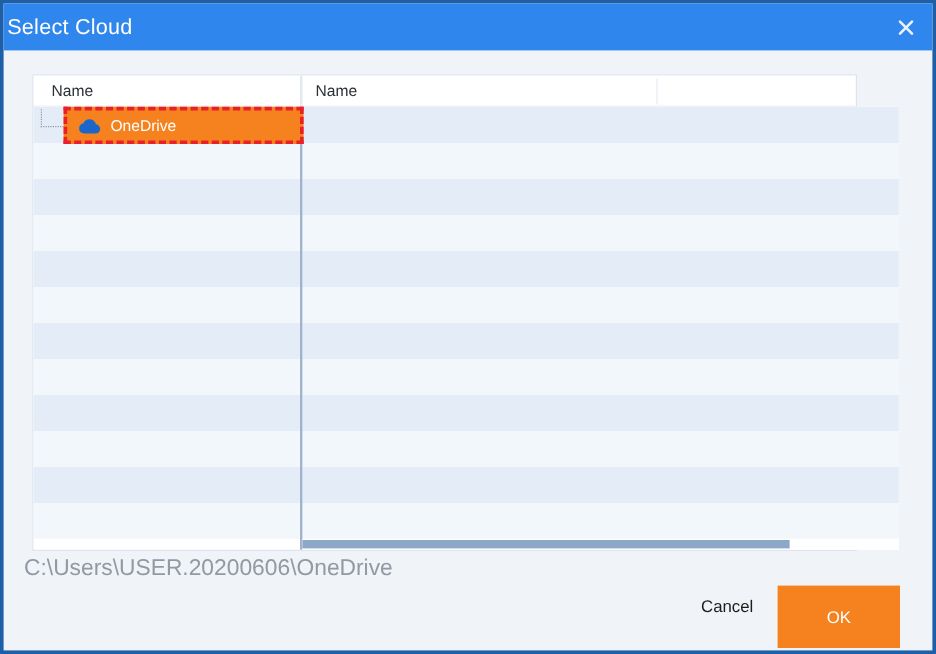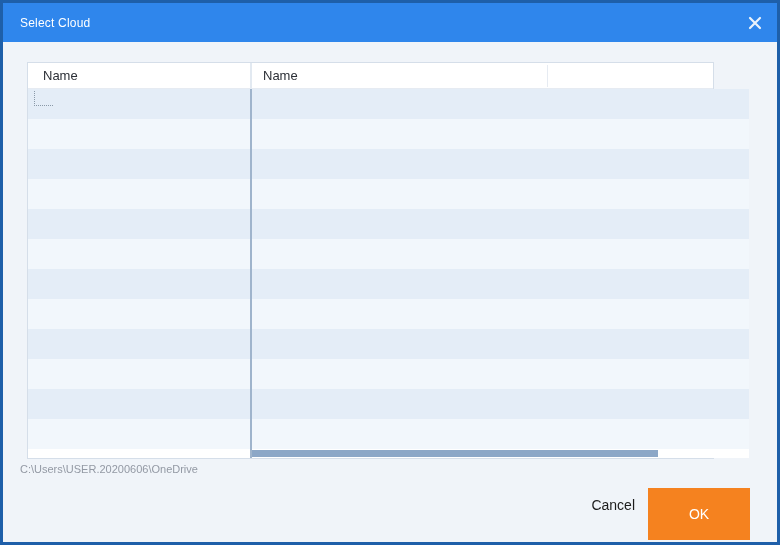--- a/index.html
+++ b/index.html
@@ -5,21 +5,21 @@
   html,body{margin:0;padding:0;background:#fff;}
   *{box-sizing:border-box;}
   .window{
     position:relative;width:780px;height:545px;
     border:3px solid var(--window-border,#1E5FA9);
     background:var(--content-bg,#F0F4F9);
     font-family:"Liberation Sans",sans-serif;
     overflow:hidden;
   }
   .titlebar{height:39px;background:var(--titlebar-bg,#2F86EC);display:flex;align-items:center;}
-  .title{color:#fff;font-size:12px;padding-left:17px;letter-spacing:.2px;}
+  .title{color:#fff;font-size:18px;padding-left:3px;letter-spacing:.2px;}
   .close-btn{margin-left:auto;width:44px;height:39px;display:flex;align-items:center;justify-content:center;cursor:pointer;}
   .content{position:relative;height:500px;}
   .panel{
     position:absolute;left:24px;top:20px;width:687px;height:397px;
     background:#fff;border:1px solid var(--panel-border,#D5DEE9);
   }
   .header-row{position:relative;height:26px;background:#fff;border-bottom:1px solid #E6EBF2;}
   .hdr{position:absolute;top:0;line-height:25px;font-size:13px;color:#2B2F36;white-space:nowrap;}
   .hdr-left{left:15px;}
   .hdr-right-name{left:235px;}
@@ -42,25 +42,25 @@
   }
   .selection{
     position:absolute;left:25px;top:0;width:200px;height:31px;
     border:3px dashed var(--selection-outline,#E9202B);
     background:var(--selection-fill,#F5821F);
     display:flex;align-items:center;padding-left:8px;gap:8px;
     color:#fff;font-size:13px;cursor:pointer;
   }
   .hscroll-track{position:absolute;left:224px;top:360px;width:497px;height:9px;background:#fff;}
   .hscroll-thumb{position:absolute;left:0;top:1px;width:406px;height:7px;background:var(--scroll-thumb,#8CA7C7);}
-  .path{position:absolute;left:17px;top:421px;font-size:11px;color:var(--path-text,#9399A4);white-space:nowrap;}
+  .path{position:absolute;left:17px;top:421px;font-size:19px;color:var(--path-text,#9399A4);white-space:nowrap;}
   .btn-cancel{
     position:absolute;left:568px;top:446px;width:70px;height:34px;
     background:transparent;border:none;font-size:14px;color:#1C1C1C;
-    font-family:"Liberation Sans",sans-serif;cursor:pointer;text-align:right;
+    font-family:"Liberation Sans",sans-serif;cursor:pointer;
   }
   .btn-ok{
     position:absolute;left:645px;top:446px;width:102px;height:52px;
     background:var(--accent-orange,#F5821F);border:none;color:#fff;font-size:14px;
     font-family:"Liberation Sans",sans-serif;cursor:pointer;
   }
 </style>
 </head>
 <body>
 
@@ -86,20 +86,27 @@
         <div class="hdr-col-sep"></div>
       </div>
 
       <div class="body">
         <div class="rows-left"></div>
         <div class="rows-right"></div>
         <div class="pane-divider"></div>
 
         <div class="tree-connector"></div>
 
+        <div class="selection">
+          <svg width="20" height="14" viewBox="0 0 24 16">
+            <path d="M7.2 15.5a5.1 5.1 0 0 1-.6-10.16A6.6 6.6 0 0 1 19.1 6.3a4.6 4.6 0 0 1-.7 9.2Z" fill="#1B66C9"></path>
+            <path d="M4.2 13.8a4.3 4.3 0 0 1 2.6-7.9 6.6 6.6 0 0 1 5.2-4.2A6.6 6.6 0 0 0 6.6 5.34 5.1 5.1 0 0 0 4.2 13.8Z" fill="#2F86EC"></path>
+          </svg>
+          <span>OneDrive</span>
+        </div>
 
         <div class="hscroll-track">
           <div class="hscroll-thumb"></div>
         </div>
       </div>
 
     </div>
 
     <div class="path">C:\Users\USER.20200606\OneDrive</div>
 

